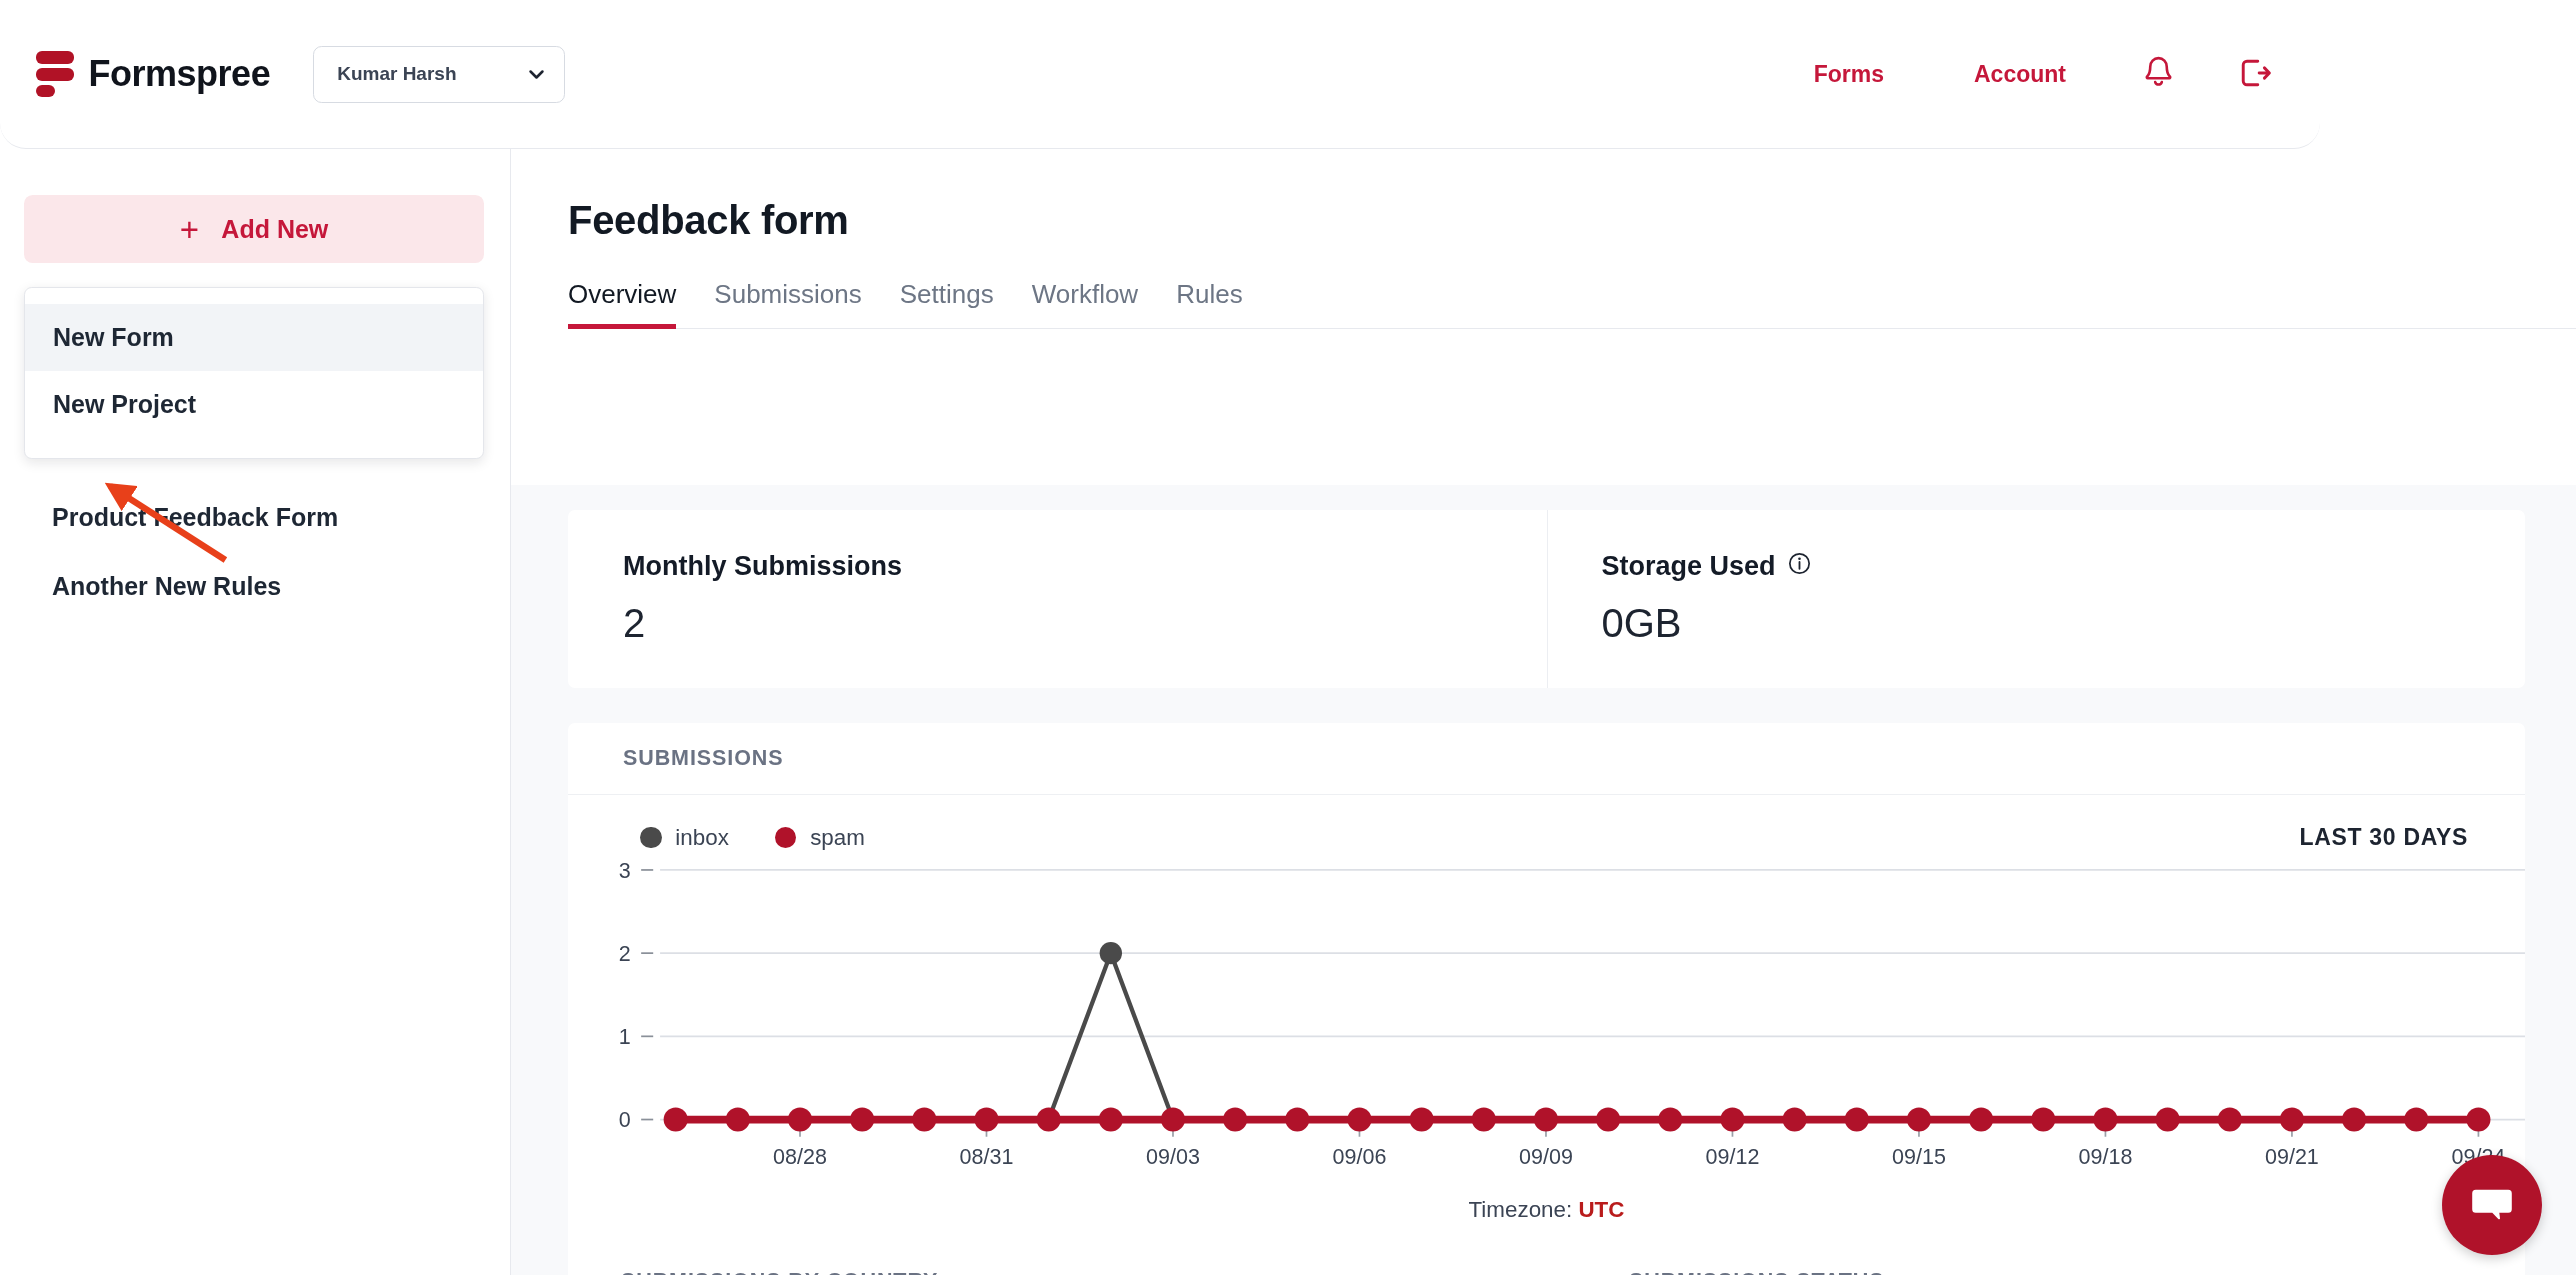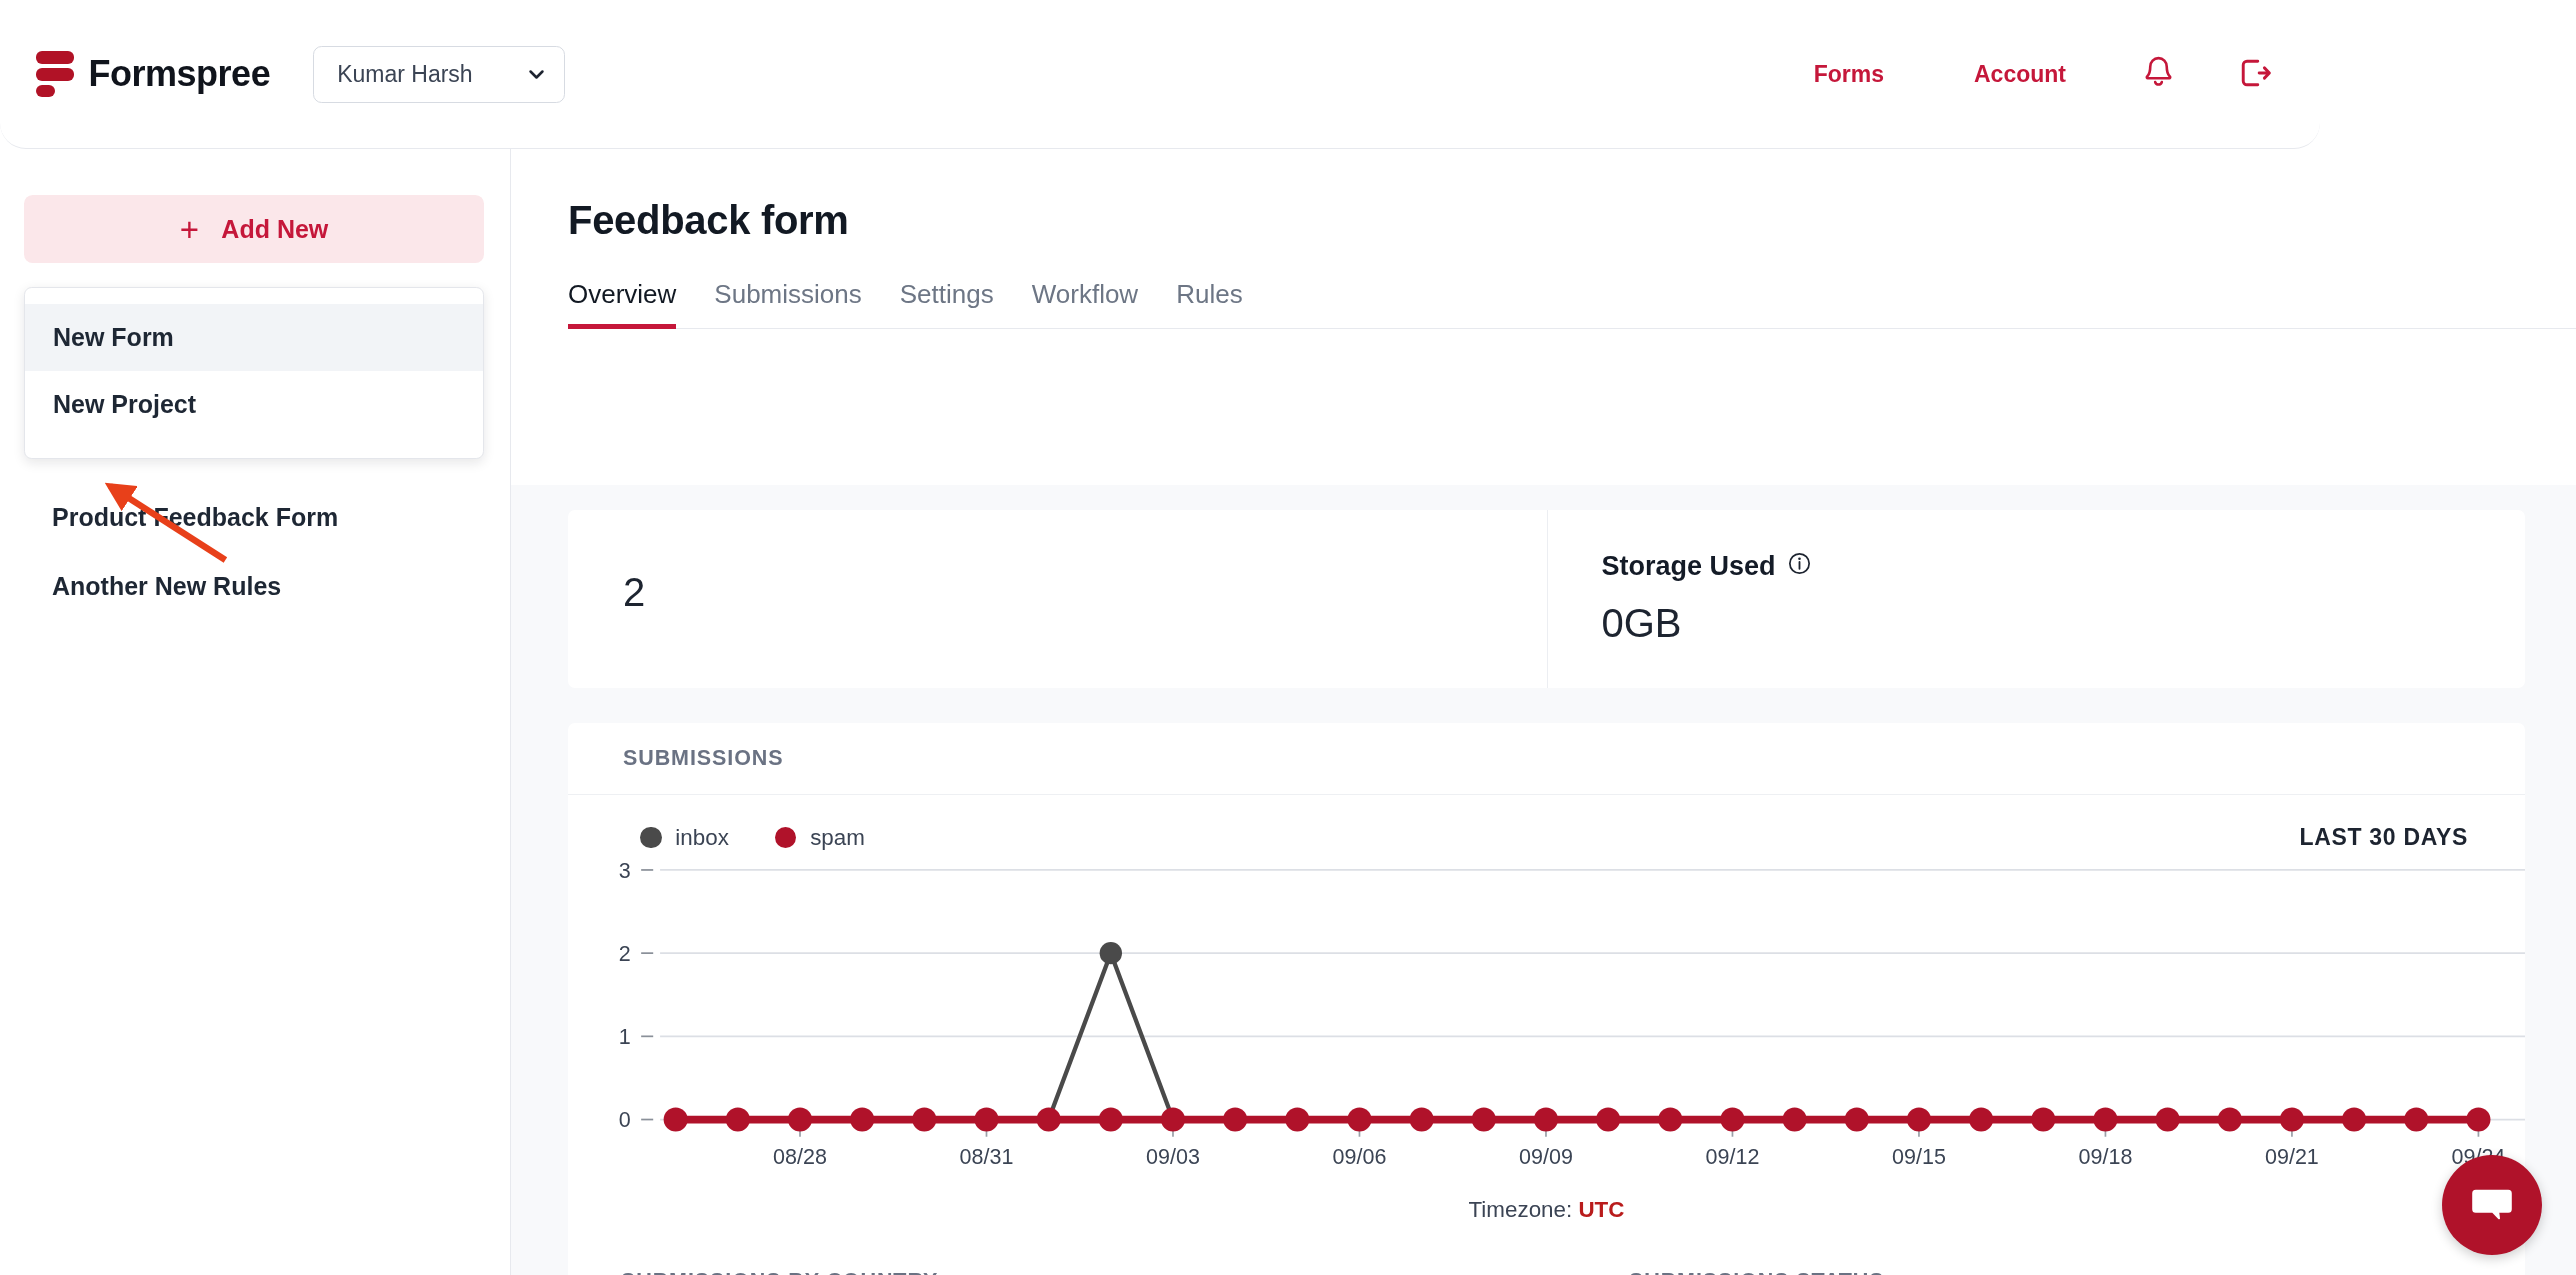--- a/index.html
+++ b/index.html
@@ -31,21 +31,21 @@
     font-size: 36px; font-weight: 700; color: #10141c; letter-spacing: -0.5px;
   }
   .org-select {
     margin-left: 43px;
     height: 57px; min-width: 252px;
     border: 0.9px solid #d7dbe2; border-radius: 8.6px;
     background: #fff;
     display: flex; align-items: center; justify-content: space-between;
     padding: 0 19px 0 23px;
   }
-  .org-select .org-name { font-size: 23px; color: #3b4454; font-weight: 400; }
+  .org-select .org-name { font-size: 19px; color: #3b4454; font-weight: 700; }
   .chev { width: 17px; height: 17px; margin-left: 22.4px; }
 
   .nav-right {
     margin-left: auto; display: flex; align-items: center; gap: 0; padding-right: 16px; text-align: center;
   }
   .nav-link {
     font-size: 23px; font-weight: 700; color: #c5173a;
     padding: 0 45px; text-decoration: none; white-space: nowrap;
   }
   .nav-icon-btn { padding: 0 31px; display: flex; align-items: center; }
@@ -292,20 +292,23 @@
   <div class="tabs">
     <div class="tab is-active"><span>Overview</span></div>
     <div class="tab"><span>Submissions</span></div>
     <div class="tab"><span>Settings</span></div>
     <div class="tab"><span>Workflow</span></div>
     <div class="tab"><span>Rules</span></div>
   </div>
 
   <div class="stats-row">
     <div class="stat-card">
+      <div class="stat-label">
+        <span>Monthly Submissions</span>
+      </div>
       <div class="stat-value">2</div>
     </div>
     <div class="stat-card">
       <div class="stat-label">
         <span>Storage Used</span>
         <span>
           <svg width="23" height="23" viewBox="0 0 20 20">
             <circle cx="10" cy="10" r="8.4" fill="none" stroke="#1d2430" stroke-width="1.5"></circle>
             <circle cx="10" cy="5.9" r="1.15" fill="#1d2430"></circle>
             <path d="M10 8.6v6" stroke="#1d2430" stroke-width="1.6" stroke-linecap="round"></path>

